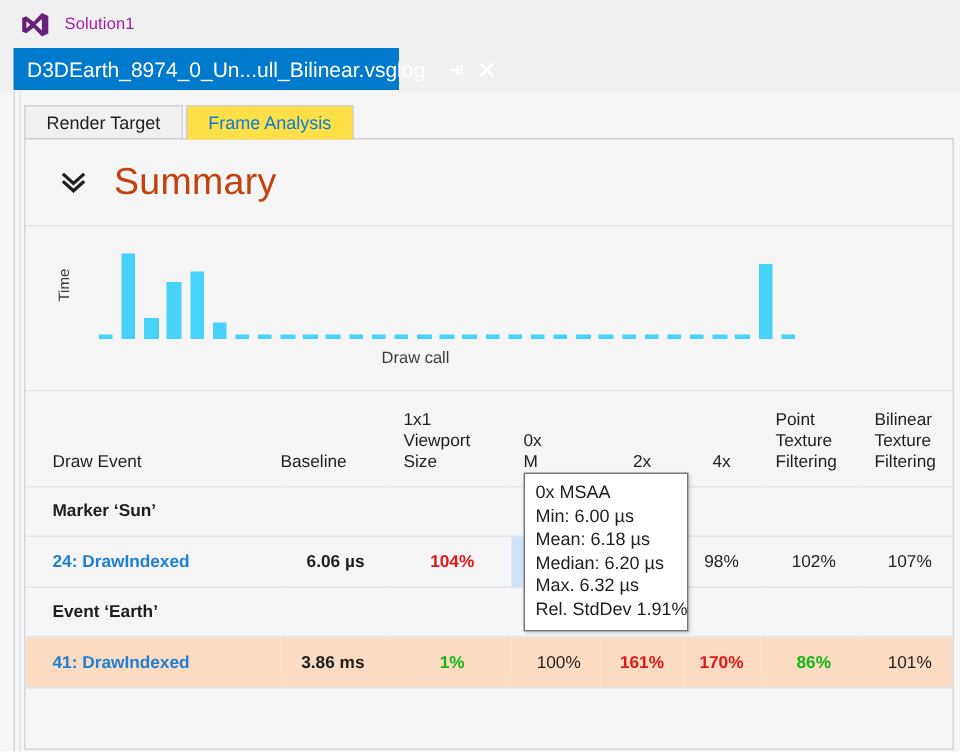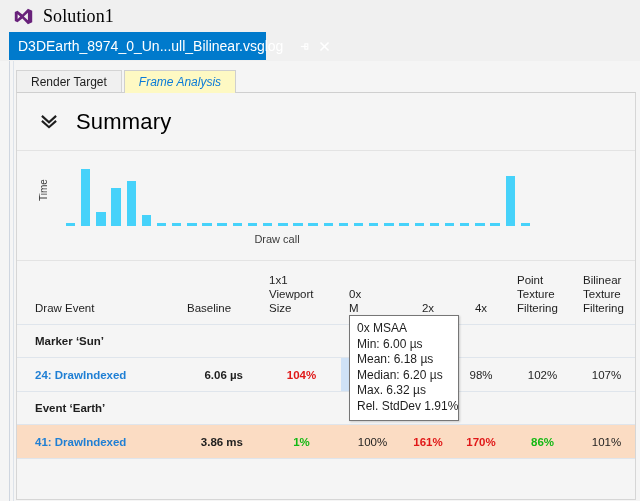--- a/index.html
+++ b/index.html
@@ -31,24 +31,23 @@
     padding-left: 14px;
     box-sizing: border-box;
   }
   .vs-logo {
     width: 19px; height: 19px;
     display: block;
     margin-right: 10px;
     flex: 0 0 auto;
   }
   .app-title {
-    font-size: 18px;
-    color: #000000;
+    font-size: 11px;
+    color: #a21caf;
     letter-spacing: .1px;
-    font-family: Liberation Serif, serif;
   }
 
   
   .doctab-strip {
     position: absolute;
     left: 0; top: 32px;
     width: 640px; height: 29px;
     background: #f0f0f0;
   }
   .doctab {
@@ -105,25 +104,24 @@
     align-items: center;
     font-size: 12px;
     box-sizing: border-box;
     border: 1px solid #d4d4d4;
     border-bottom: none;
     background: #f0f0f0;
     color: #1e1e1e;
     position: relative;
   }
   .tab.active {
-    background: #fef9c3;
+    background: #fde047;
     color: #0a7ad8;
     border-color: #cfcfcf;
     z-index: 2;
-    font-style: italic;
   }
   .tab + .tab { margin-left: 2px; }
 
   
   .content {
     position: absolute;
     left: 6px; top: 31px;
     width: 620px; height: 408px;
     background: #f5f5f5;
     border: 1px solid #d6d6d6;
@@ -141,22 +139,22 @@
     padding-left: 23px;
     border-bottom: 1px solid #e3e3e3;
     box-sizing: border-box;
   }
   .chev {
     width: 18px; height: 18px;
     margin-right: 18px;
     display: block;
   }
   .summary-title {
-    font-size: 22px;
-    color: #000000;
+    font-size: 25px;
+    color: #c2410c;
     font-weight: 400;
     letter-spacing: .2px;
   }
 
   
   .chartblock {
     position: relative;
     height: 110px;
     border-bottom: 1px solid #e3e3e3;
     box-sizing: border-box;

